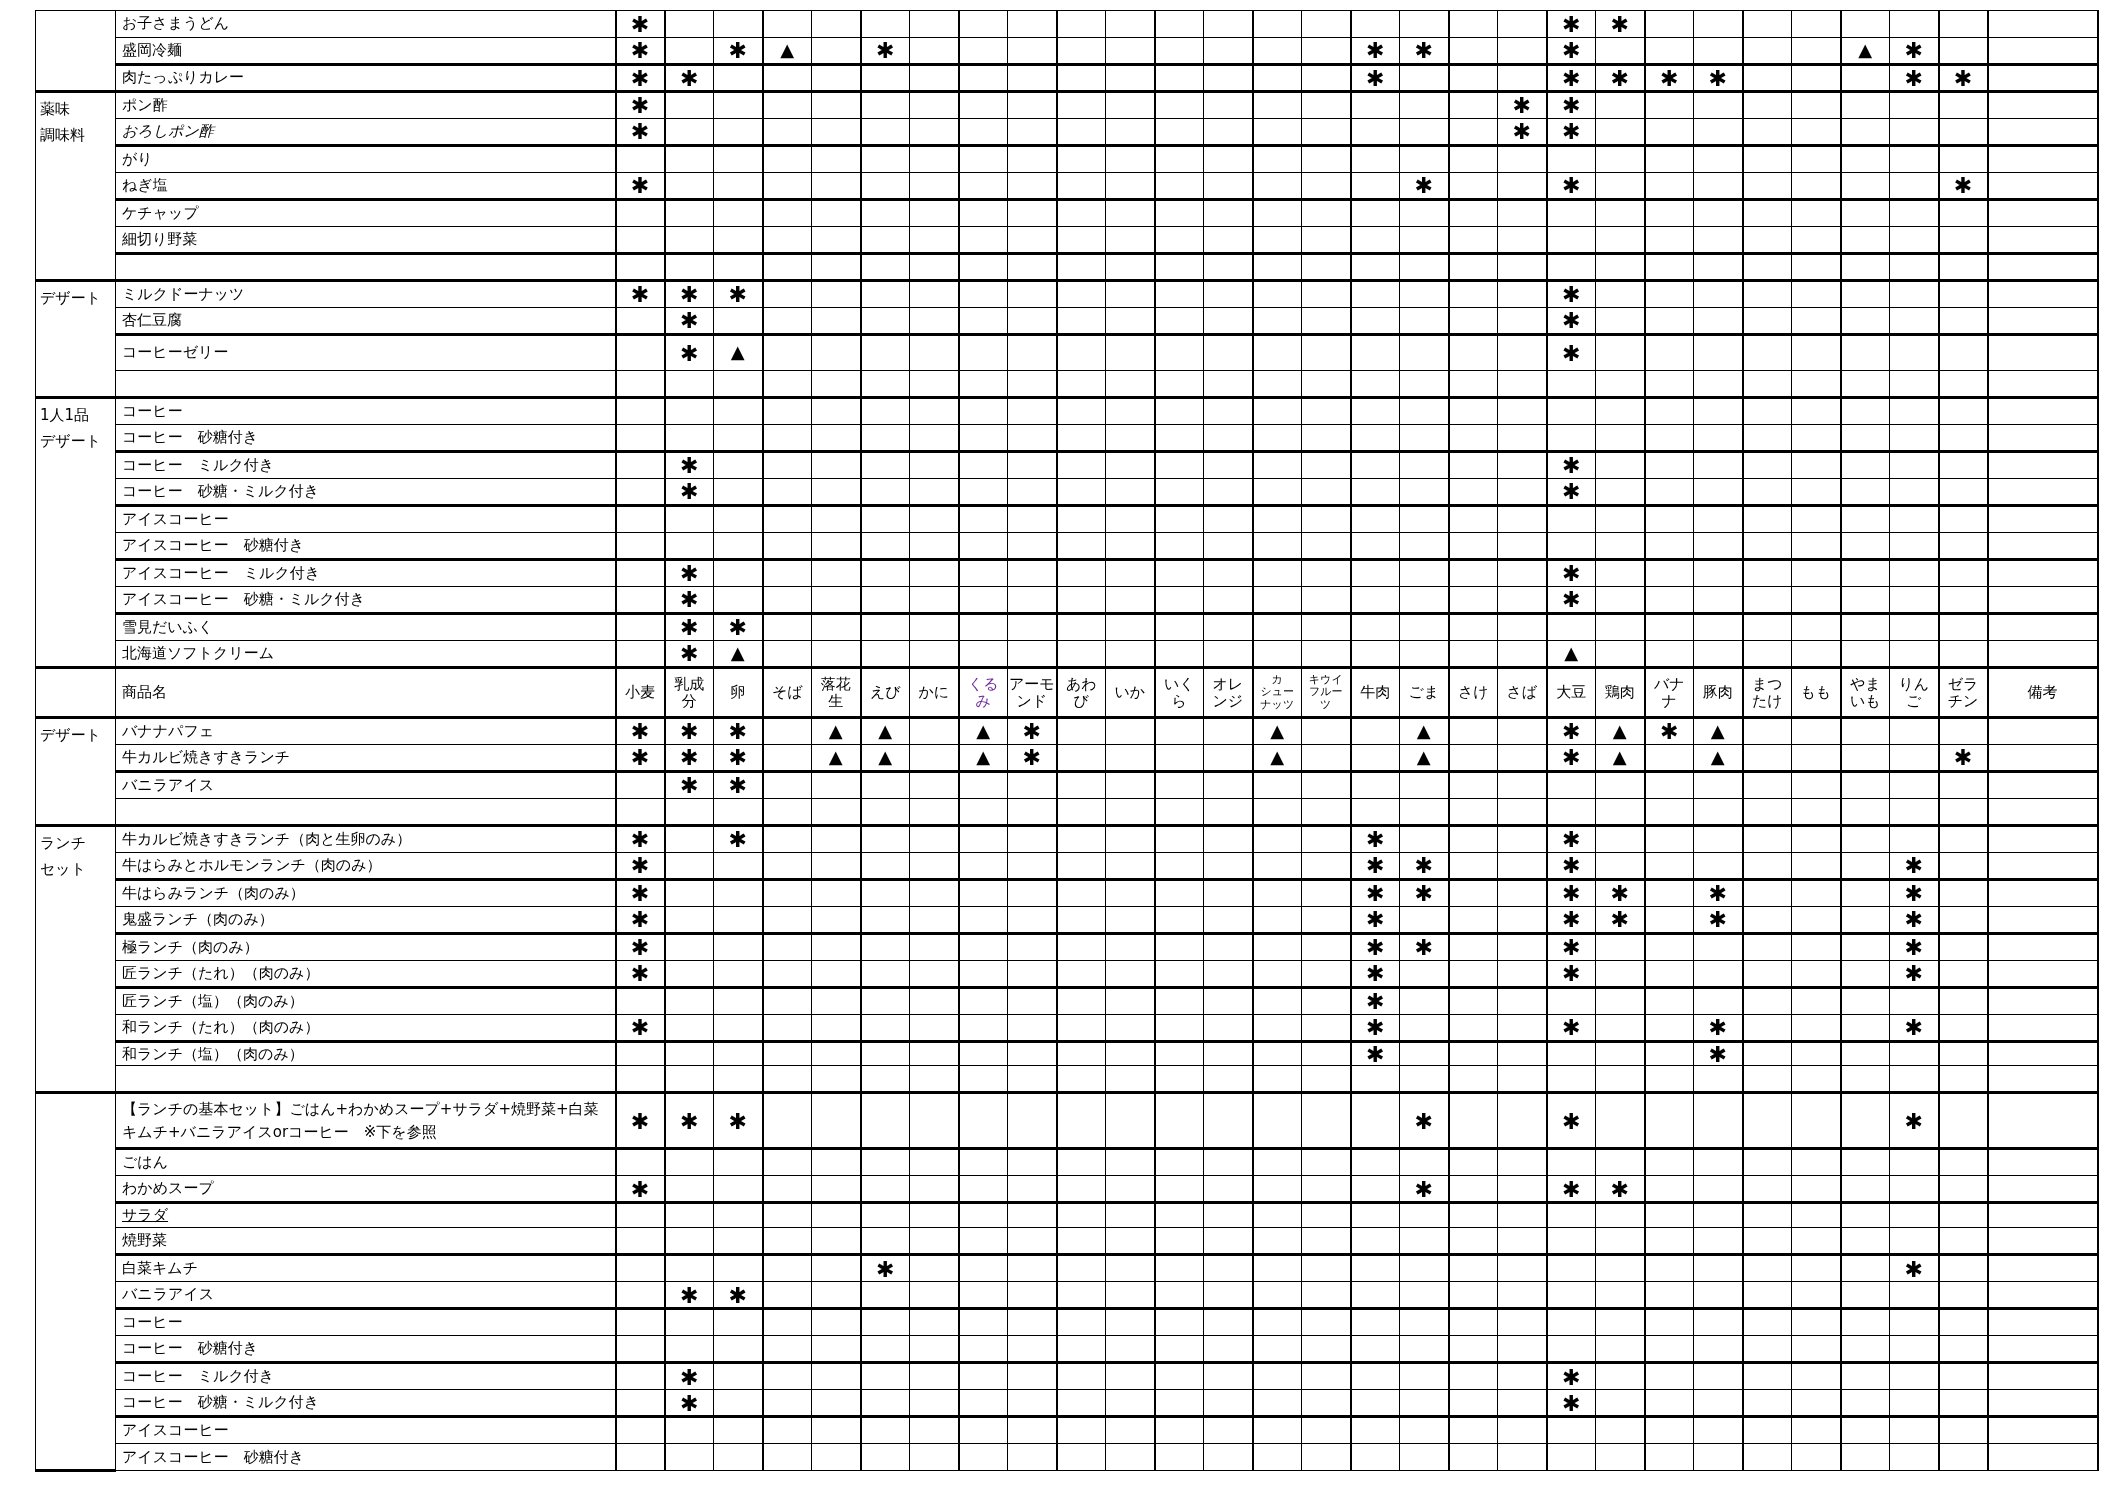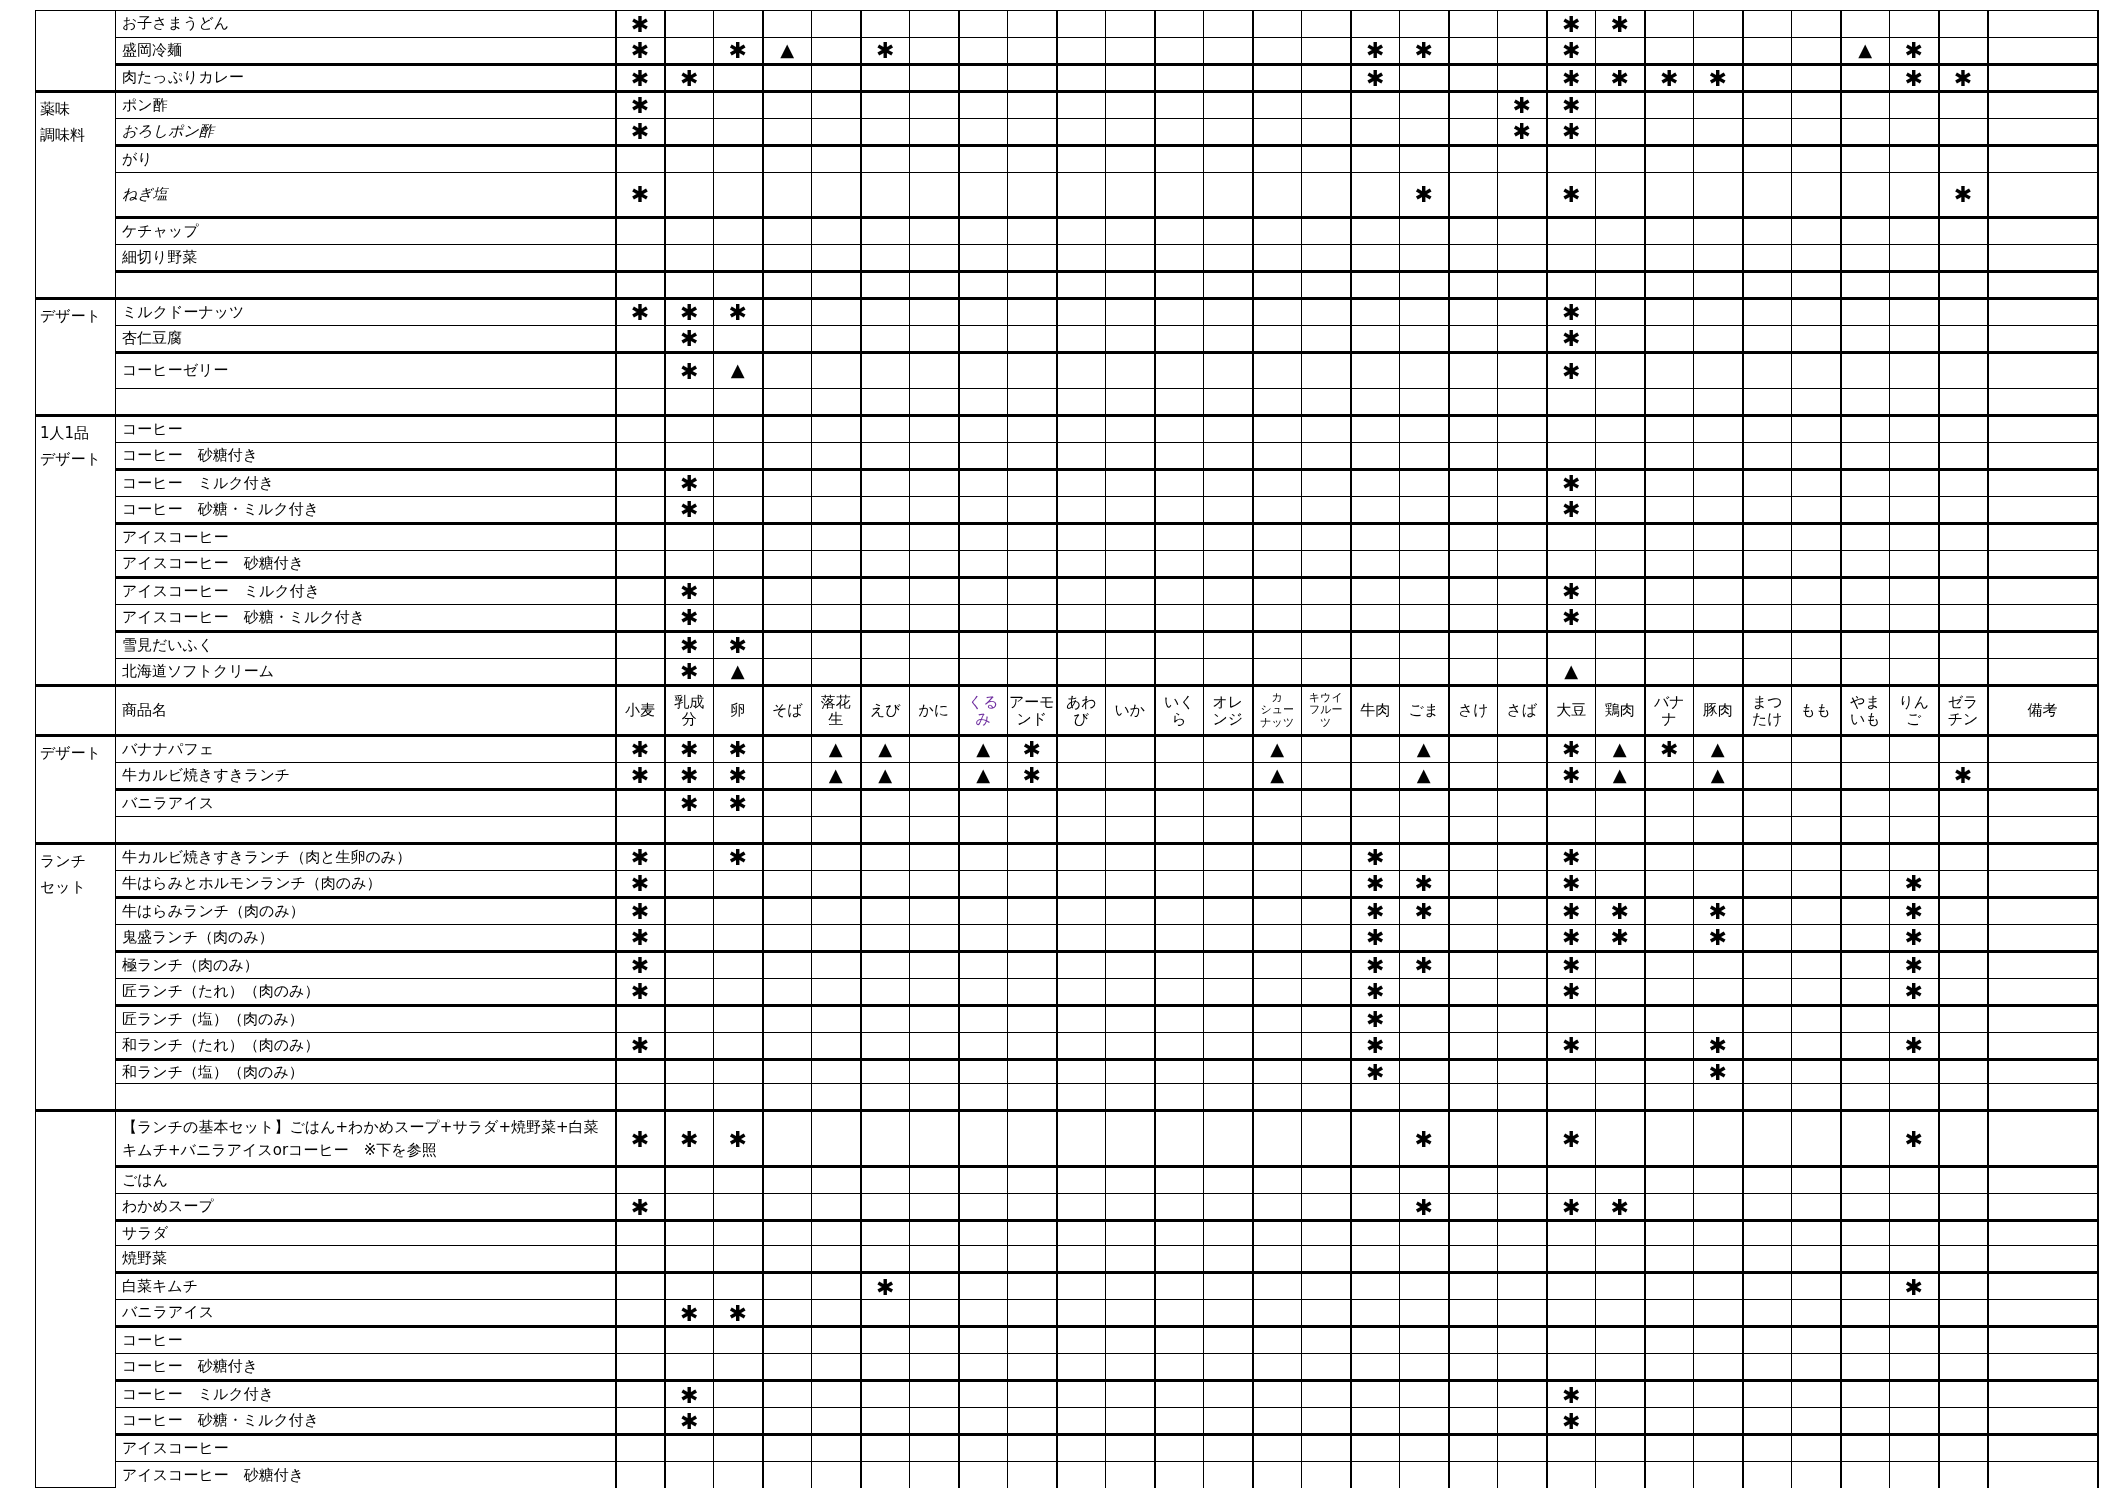--- a/index.html
+++ b/index.html
@@ -251,21 +251,21 @@
           <td class="mark"></td>
           <td class="mark vthick"></td>
           <td class="mark"></td>
           <td class="mark vthick"></td>
           <td class="mark"></td>
           <td class="mark vthick"></td>
           <td class="mark"></td>
           <td class="mark vthick"></td>
           <td class="mark vthick vend"></td>
         </tr>
-        <tr class="hthick" style="height: 45px; font-style: italic;">
+        <tr class="hthick" style="height: 27px;">
           <td class="name">ねぎ塩</td>
           <td class="mark vthick"><span class="ast">✱</span></td>
           <td class="mark vthick"></td>
           <td class="mark"></td>
           <td class="mark vthick"></td>
           <td class="mark"></td>
           <td class="mark vthick"></td>
           <td class="mark"></td>
           <td class="mark vthick"></td>
           <td class="mark"></td>
@@ -1427,21 +1427,21 @@
           <td class="mark"><span class="ast">✱</span></td>
           <td class="mark vthick"></td>
           <td class="mark"></td>
           <td class="mark vthick"></td>
           <td class="mark"></td>
           <td class="mark vthick"></td>
           <td class="mark"></td>
           <td class="mark vthick"></td>
           <td class="mark vthick vend"></td>
         </tr>
-        <tr style="height: 25px;">
+        <tr style="height: 25px; text-decoration: underline;">
           <td class="name">サラダ</td>
           <td class="mark vthick"></td>
           <td class="mark vthick"></td>
           <td class="mark"></td>
           <td class="mark vthick"></td>
           <td class="mark"></td>
           <td class="mark vthick"></td>
           <td class="mark"></td>
           <td class="mark vthick"></td>
           <td class="mark"></td>

